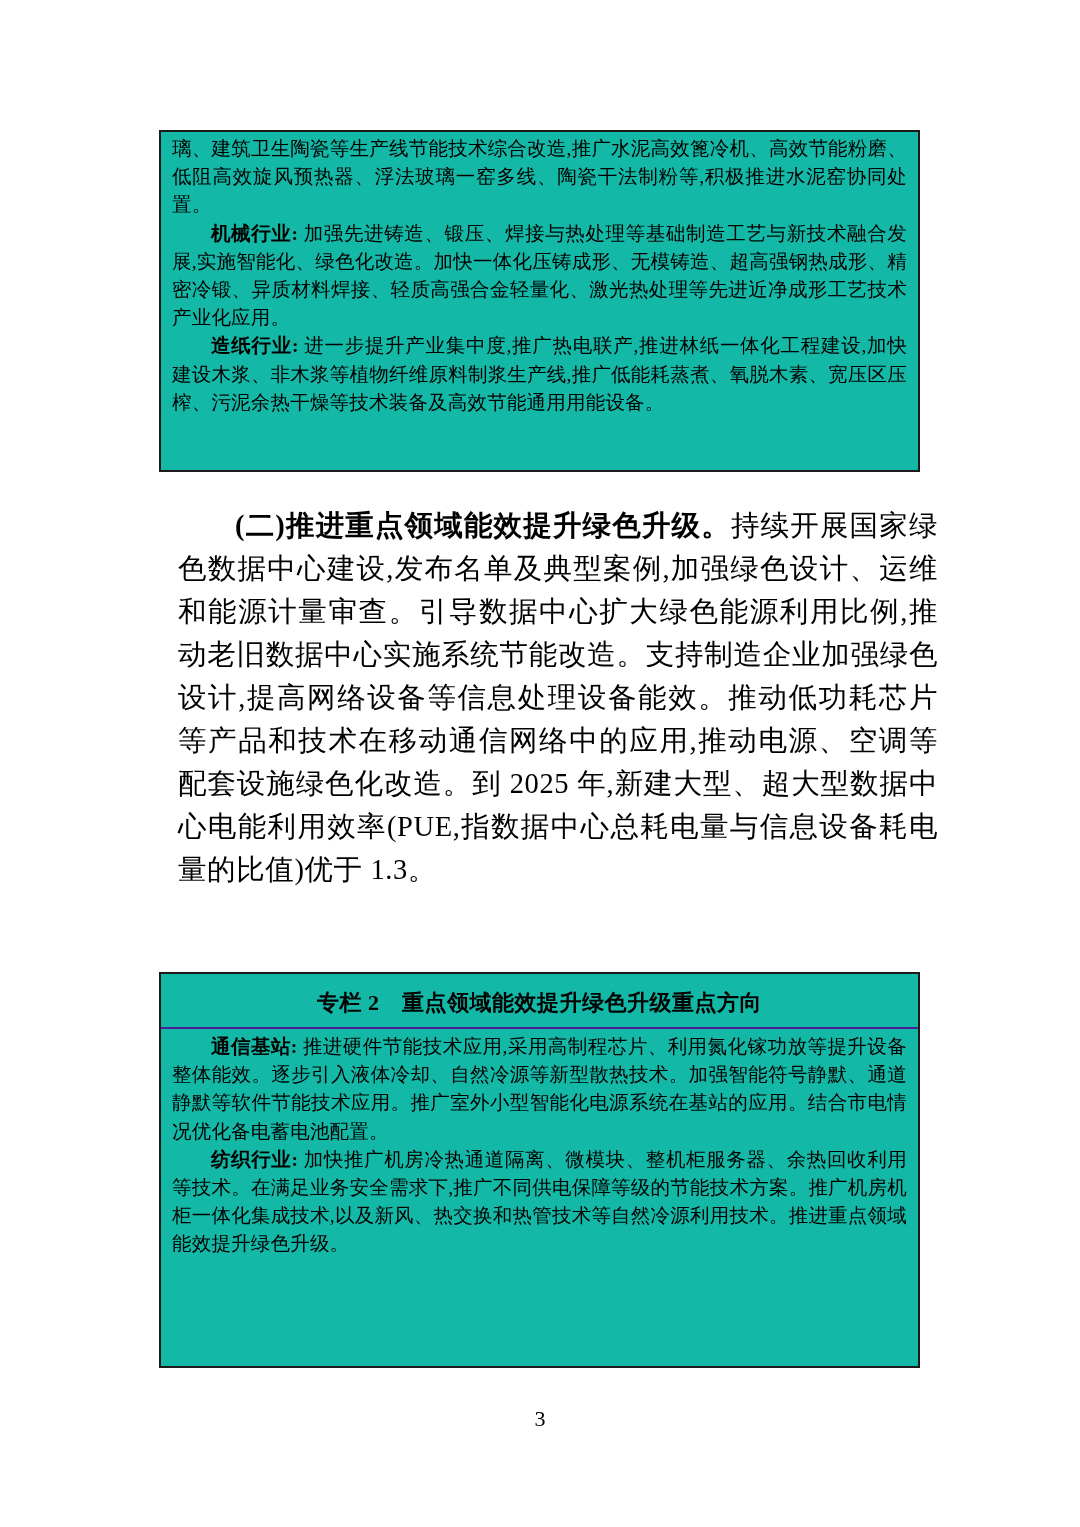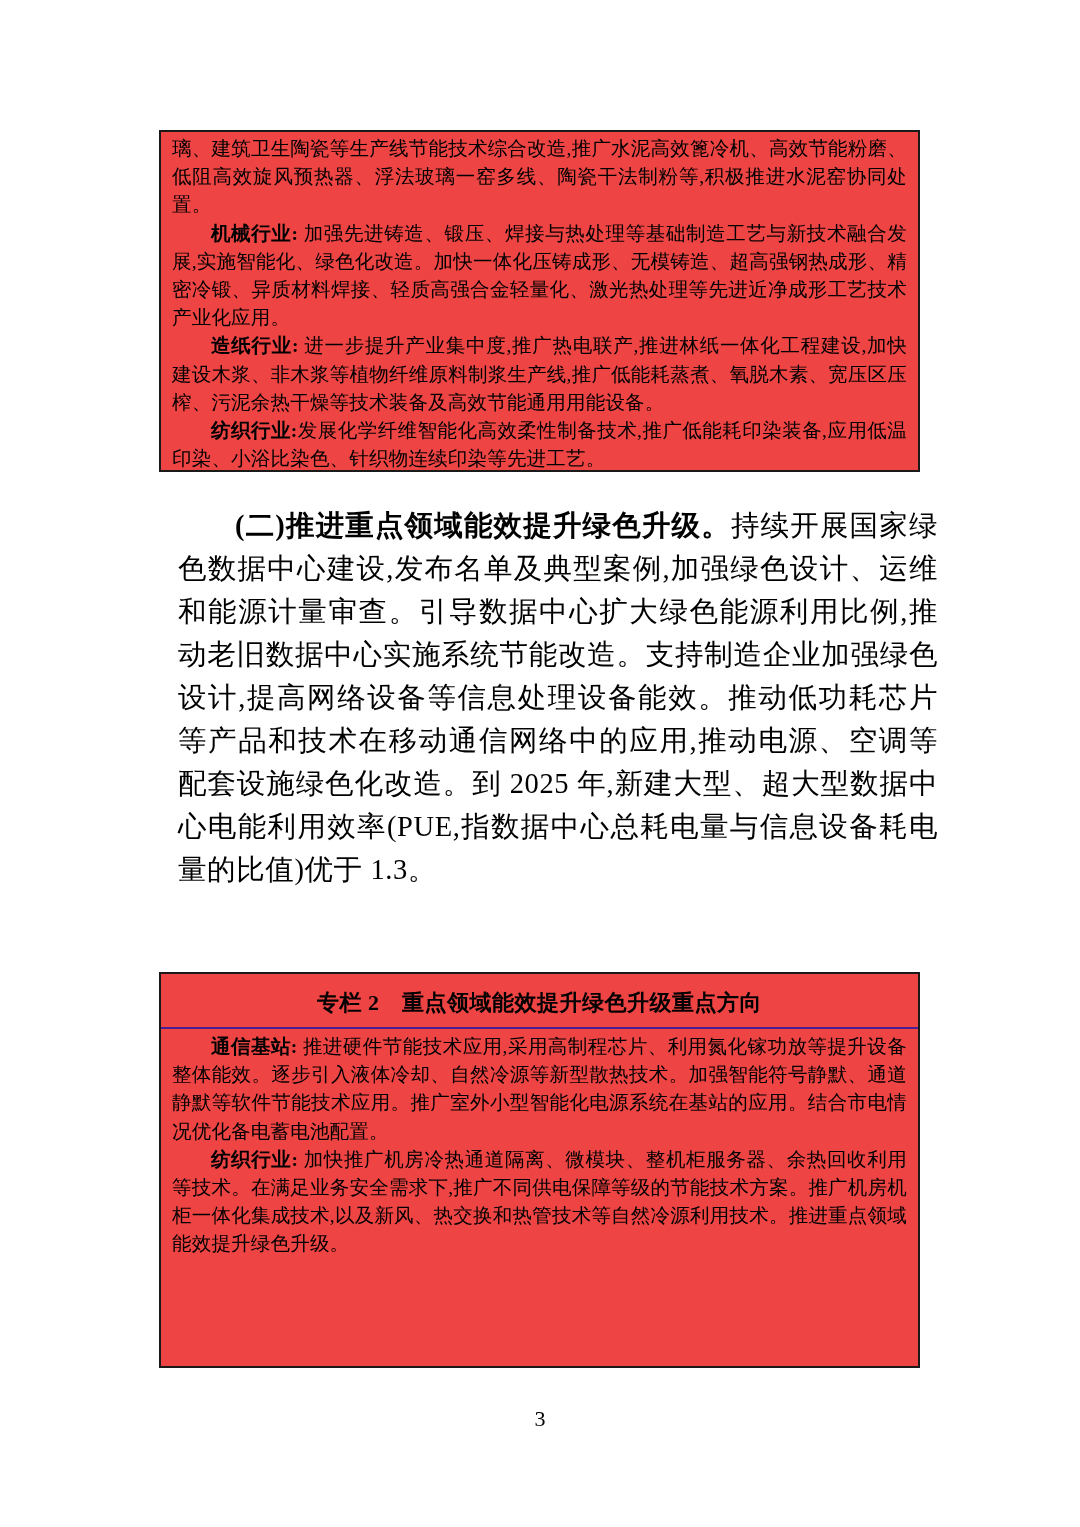--- a/index.html
+++ b/index.html
@@ -16,21 +16,21 @@
     font-family: "Liberation Serif", "DejaVu Serif", serif;
     overflow: hidden;
   }
   
   .col-box {
     position: absolute;
     left: 159px;
     width: 761px;
     border: 2px solid #1a1a1a;
     box-sizing: border-box;
-    background: #ef4444;
+    background: #14b8a6;
   }
   #box-continuation {
     top: 130px;
     height: 342px;
     padding: 3px 11px 0 11px;
   }
   #box-column2 {
     top: 972px;
     height: 396px;
   }
@@ -89,21 +89,20 @@
 </style>
 </head>
 <body>
 
 <div class="page">
 
   <div class="col-box" id="box-continuation">
     <p class="box-para no-indent"><span class="lbl"></span><span>璃、建筑卫生陶瓷等生产线节能技术综合改造,推广水泥高效篦冷机、高效节能粉磨、低阻高效旋风预热器、浮法玻璃一窑多线、陶瓷干法制粉等,积极推进水泥窑协同处置。</span></p>
     <p class="box-para"><span class="lbl">机械行业:</span> <span>加强先进铸造、锻压、焊接与热处理等基础制造工艺与新技术融合发展,实施智能化、绿色化改造。加快一体化压铸成形、无模铸造、超高强钢热成形、精密冷锻、异质材料焊接、轻质高强合金轻量化、激光热处理等先进近净成形工艺技术产业化应用。</span></p>
     <p class="box-para"><span class="lbl">造纸行业:</span> <span>进一步提升产业集中度,推广热电联产,推进林纸一体化工程建设,加快建设木浆、非木浆等植物纤维原料制浆生产线,推广低能耗蒸煮、氧脱木素、宽压区压榨、污泥余热干燥等技术装备及高效节能通用用能设备。</span></p>
-    <p class="box-para"><span class="lbl">纺织行业:</span><span>发展化学纤维智能化高效柔性制备技术,推广低能耗印染装备,应用低温印染、小浴比染色、针织物连续印染等先进工艺。</span></p>
   </div>
 
   <p class="main-para"><span class="heading">(二)推进重点领域能效提升绿色升级。</span><span>持续开展国家绿色数据中心建设,发布名单及典型案例,加强绿色设计、运维和能源计量审查。引导数据中心扩大绿色能源利用比例,推动老旧数据中心实施系统节能改造。支持制造企业加强绿色设计,提高网络设备等信息处理设备能效。推动低功耗芯片等产品和技术在移动通信网络中的应用,推动电源、空调等配套设施绿色化改造。到 2025 年,新建大型、超大型数据中心电能利用效率(PUE,指数据中心总耗电量与信息设备耗电量的比值)优于 1.3。</span></p>
 
   <div class="col-box" id="box-column2">
     <h3 class="box-title">专栏 2　重点领域能效提升绿色升级重点方向</h3>
     <div class="box-body">
       <p class="box-para"><span class="lbl">通信基站:</span> <span>推进硬件节能技术应用,采用高制程芯片、利用氮化镓功放等提升设备整体能效。逐步引入液体冷却、自然冷源等新型散热技术。加强智能符号静默、通道静默等软件节能技术应用。推广室外小型智能化电源系统在基站的应用。结合市电情况优化备电蓄电池配置。</span></p>
       <p class="box-para"><span class="lbl">纺织行业:</span> <span>加快推广机房冷热通道隔离、微模块、整机柜服务器、余热回收利用等技术。在满足业务安全需求下,推广不同供电保障等级的节能技术方案。推广机房机柜一体化集成技术,以及新风、热交换和热管技术等自然冷源利用技术。推进重点领域能效提升绿色升级。</span></p>
     </div>

